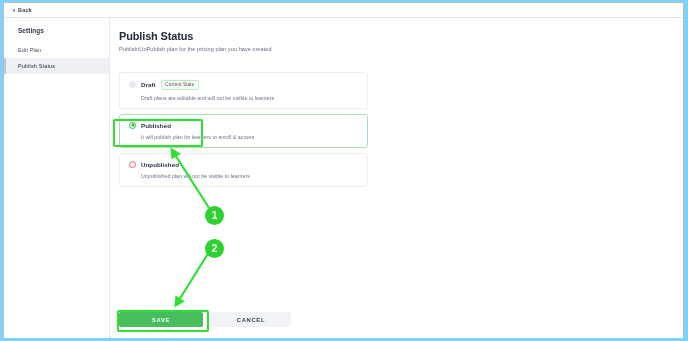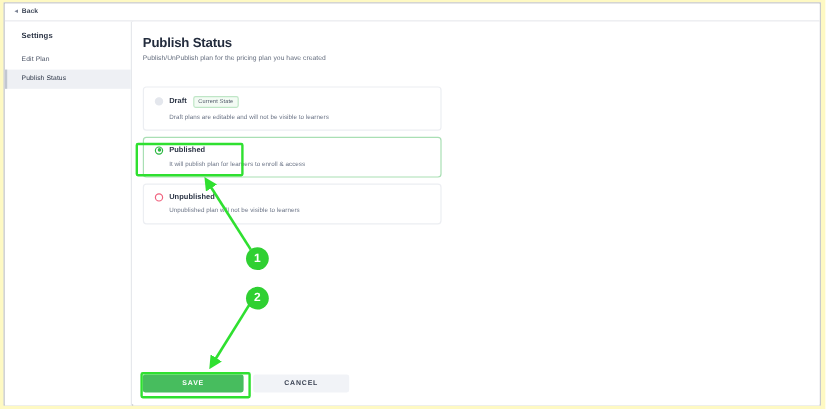--- a/index.html
+++ b/index.html
@@ -13,21 +13,21 @@
     font-family: "Liberation Sans", sans-serif;
     overflow: hidden;
   }
 
   
   #screen {
     position: relative;
     width: 688px;
     height: 341px;
     box-sizing: border-box;
-    background: #fef9c3;
+    background: #7dd3fc;
   }
   .frame-border {
     position: absolute;
     left: 3px; top: 2px;
     width: 681px; height: 336px;
     box-sizing: border-box;
     border: 1px solid #b9bcc2;
     background: #ffffff;
   }
   .frame-shadow {

